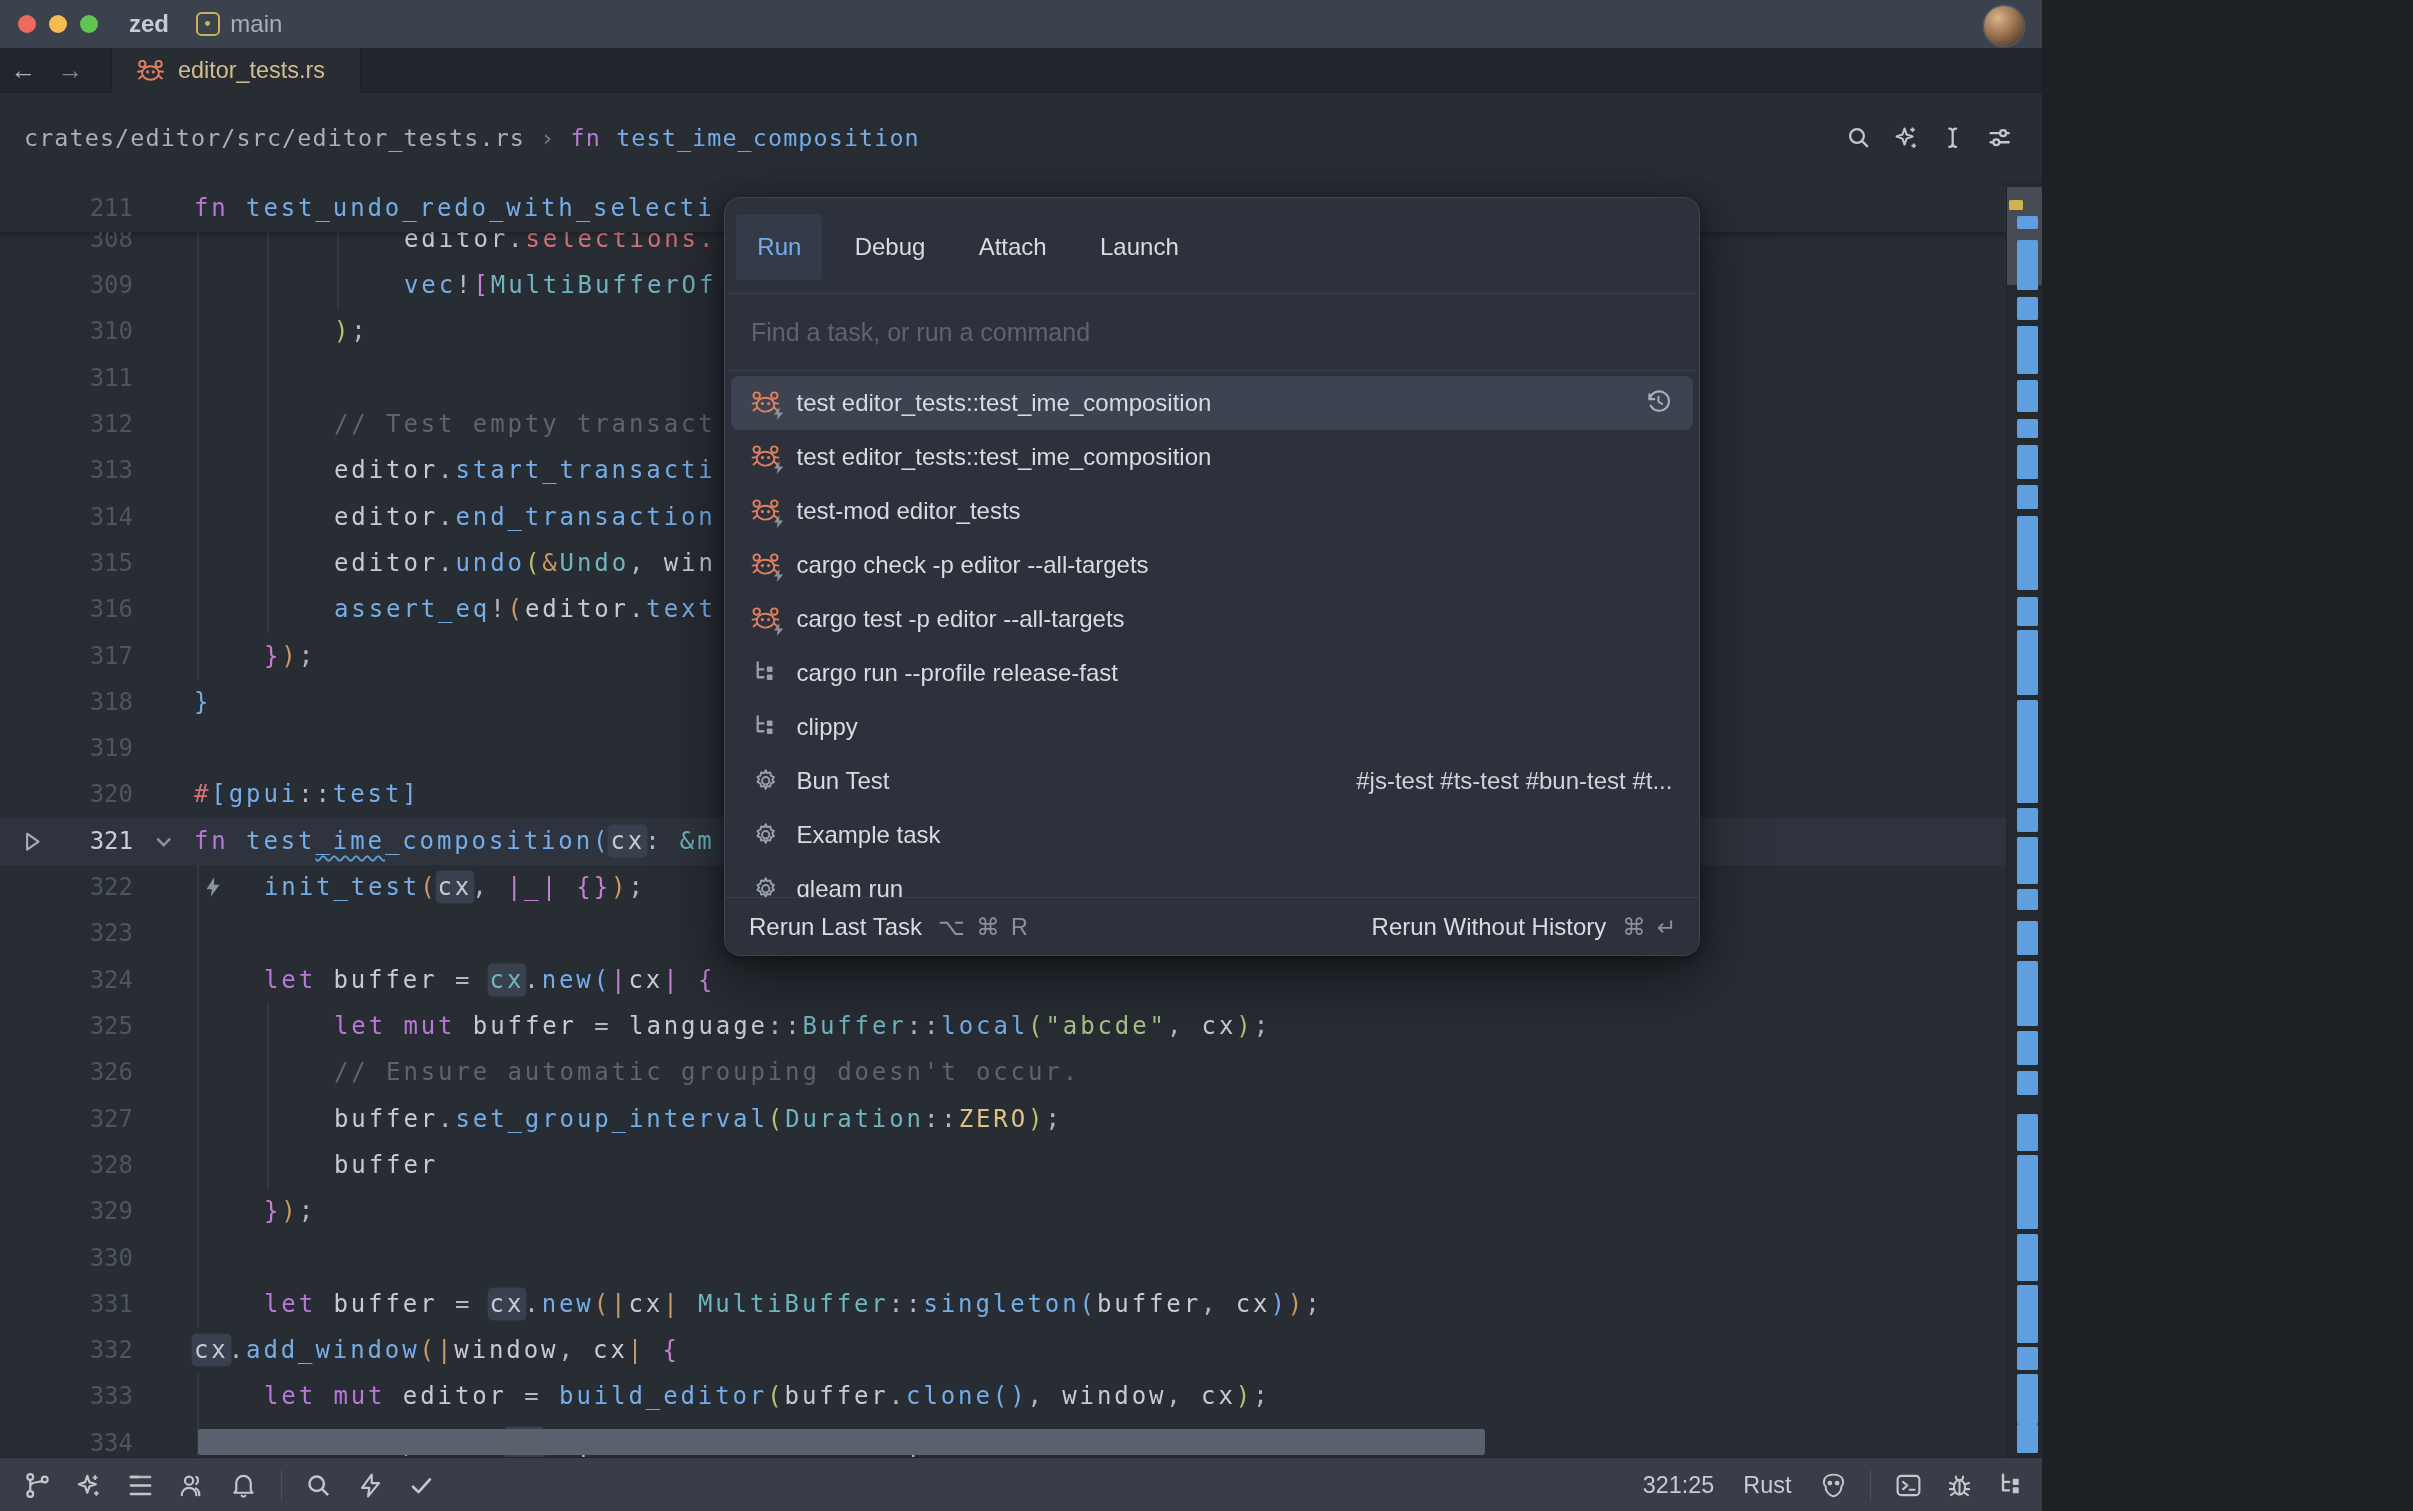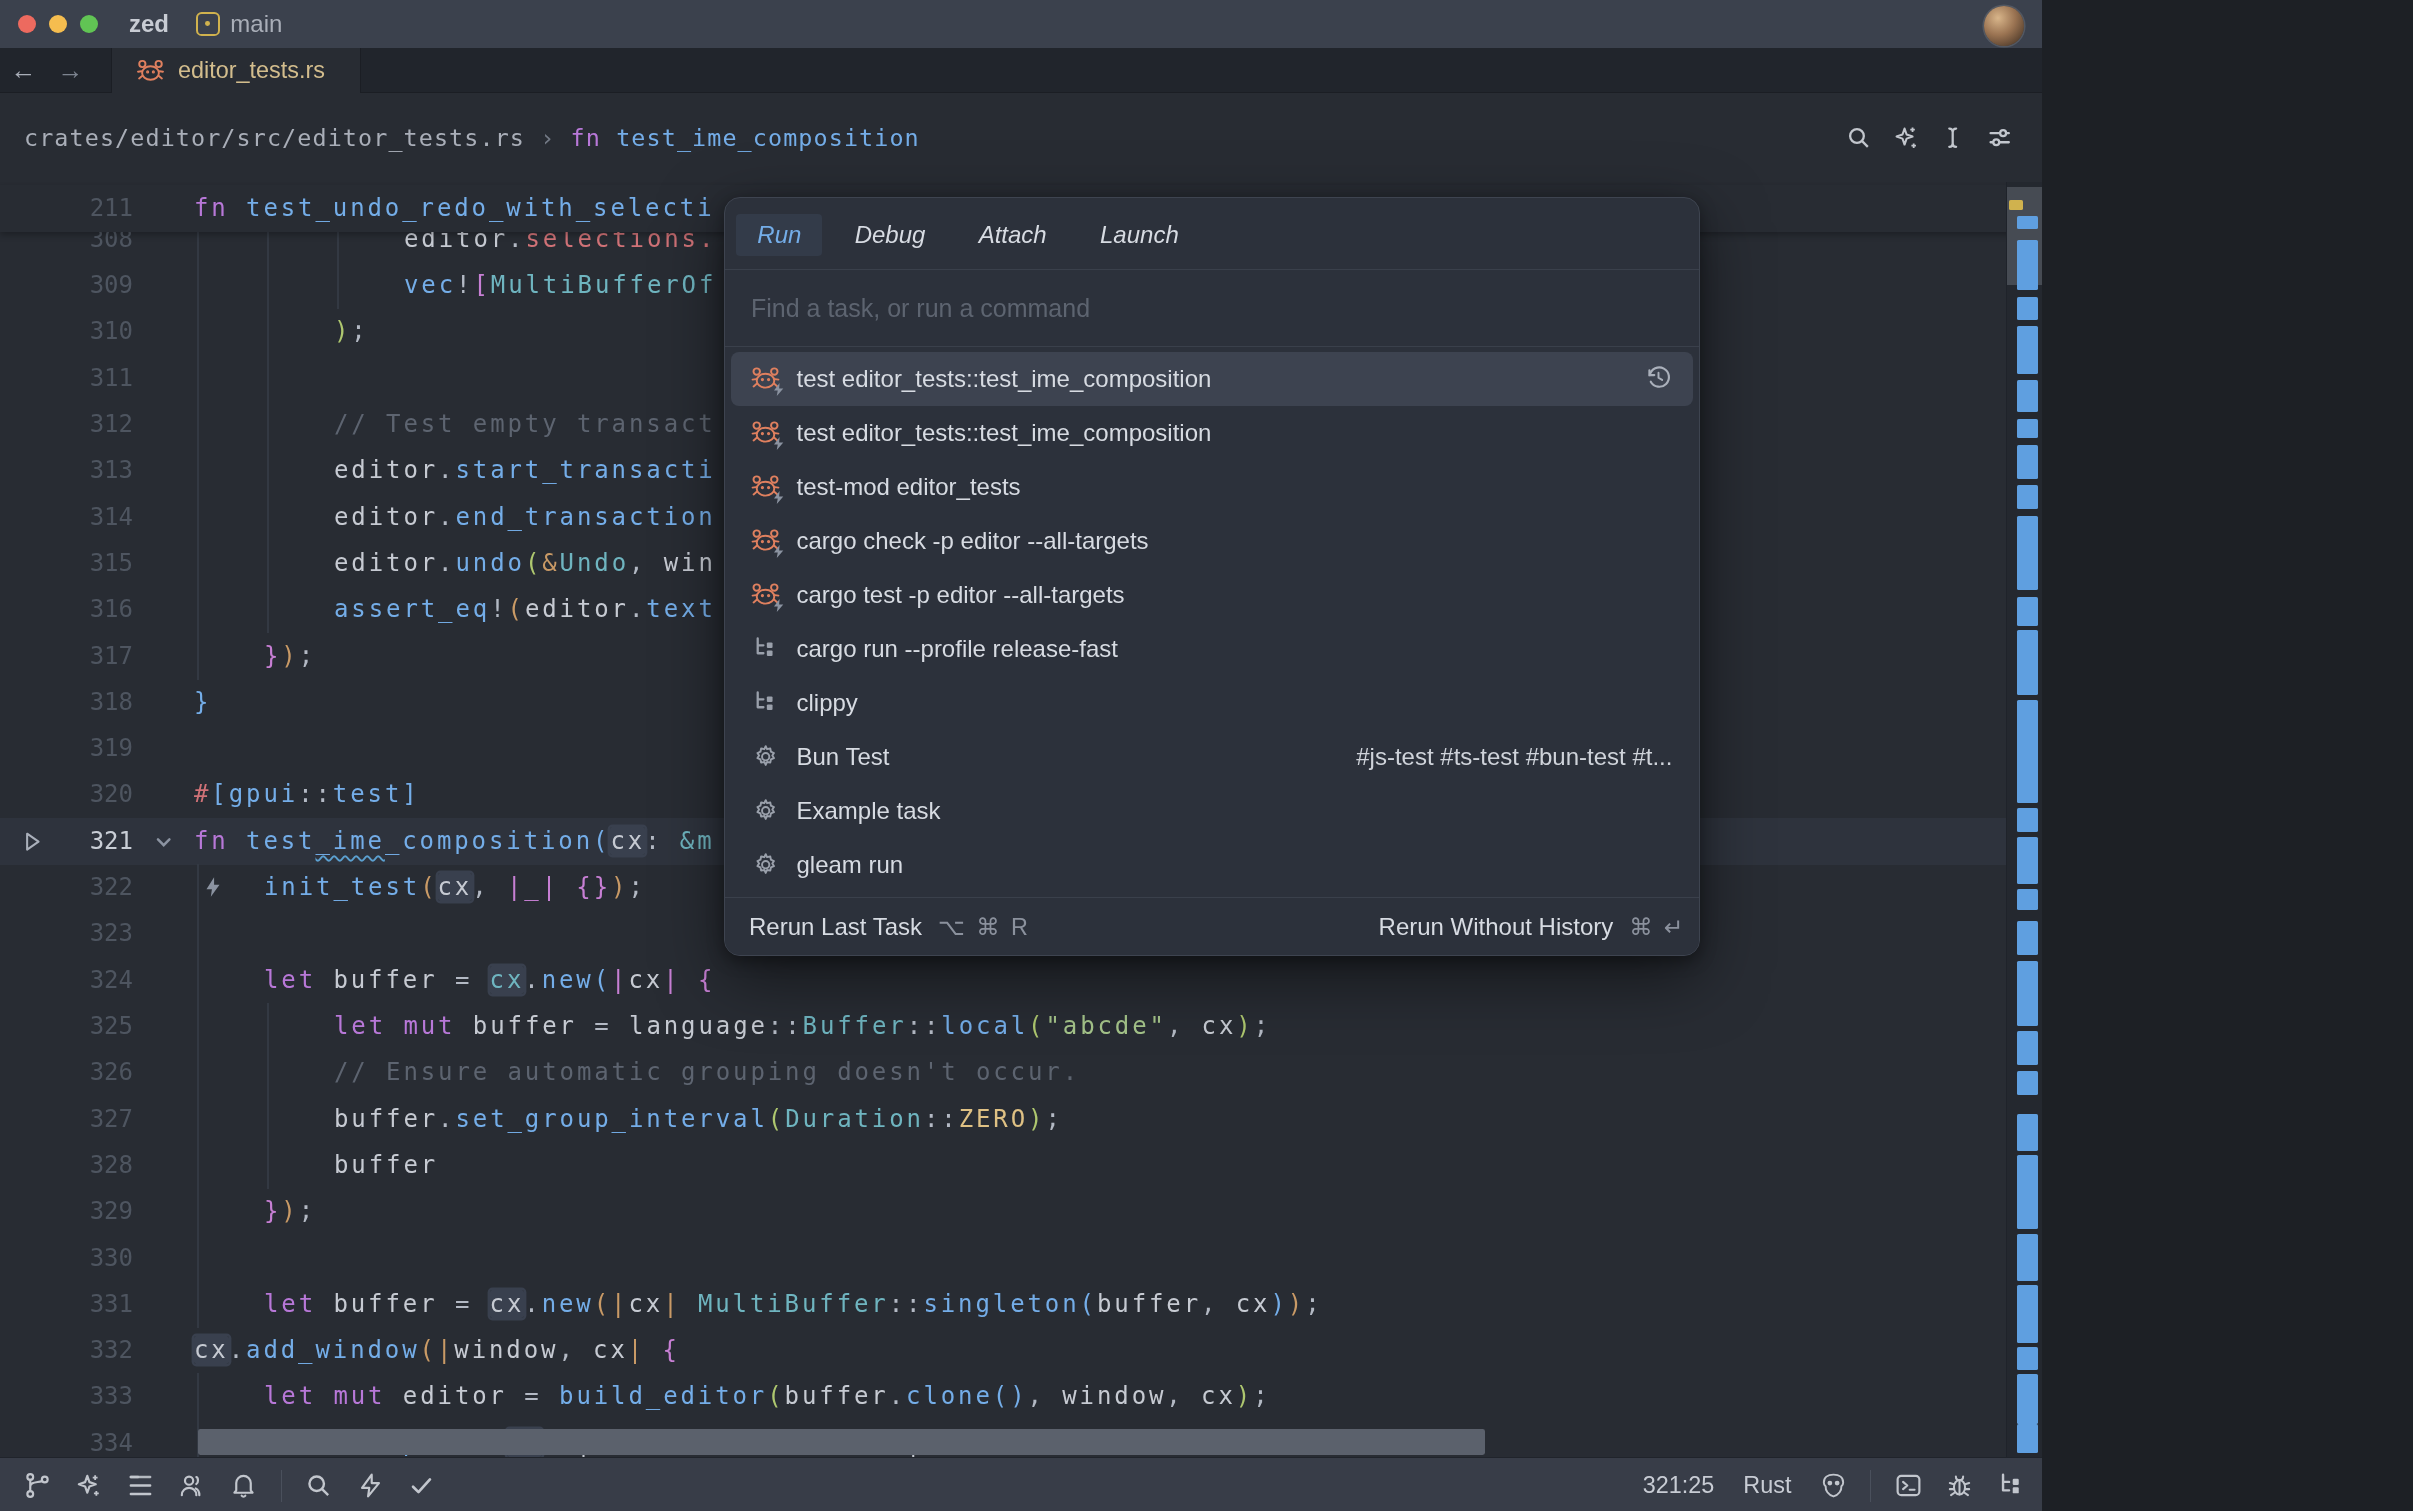--- a/index.html
+++ b/index.html
@@ -64,39 +64,39 @@
   #vscroll{position:absolute;right:0;top:182px;width:35px;height:1275px;background:#24282f;border-left:0.8px solid #1f232a;z-index:40;}
   .vmark{position:absolute;left:9.7px;width:21px;background:#5f9fe0;border-radius:1.6px;}
   #vmark-yellow{position:absolute;left:1.6px;width:14.5px;height:9.7px;background:#d0b24e;border-radius:1.6px;}
   #vthumb{position:absolute;left:0;width:35px;background:rgba(150,158,170,.30);}
 
   
   #modal{position:absolute;left:724px;top:197px;width:974px;height:757px;background:#2c313b;
          border:1.2px solid #3e4450;border-radius:16px;z-index:30;
          box-shadow:0 21px 65px rgba(0,0,0,.5),0 4.8px 16px rgba(0,0,0,.35);overflow:hidden;}
   #modal-tabs{display:flex;align-items:center;gap:11.3px;padding:16px 11.3px 13px 11.3px;border-bottom:0.8px solid #3a404b;}
-  .modal-tab{font-size:24px;color:#d7dbe2;padding:7px 21px;border-radius:4px;font-style:italic;}
+  .modal-tab{font-size:24px;color:#d7dbe2;padding:19px 21px;border-radius:4px;}
   .modal-tab.active{background:#333b49;color:#74ade8;}
   #modal-search{height:76px;display:flex;align-items:center;border-bottom:0.8px solid #3a404b;}
   #modal-search input{background:transparent;border:none;outline:none;margin-left:24px;width:887px;
         font-size:25px;color:#d7dbe2;font-family:"Liberation Sans","DejaVu Sans",sans-serif;}
   #modal-search input::placeholder{color:#5d6470;}
   #modal-list{position:relative;padding-top:4.8px;}
   .task-item{position:relative;height:54px;margin:0 5.6px;border-radius:8px;display:flex;align-items:center;}
   .task-item.selected{background:#3d4350;}
   .task-icon{width:32px;height:32px;margin-left:19.4px;flex:0 0 auto;display:flex;align-items:center;justify-content:center;}
   .task-label{font-size:24px;color:#d7dbe2;margin-left:14.5px;white-space:pre;}
   .task-trailing{position:absolute;right:21px;font-size:24px;color:#cfd3da;}
   .task-history{position:absolute;right:18px;top:11.3px;width:31px;height:31px;color:#aab0bb;font-size:27.4px;line-height:31px;text-align:center;}
   #modal-footer{position:absolute;left:0;bottom:0;width:100%;height:57px;border-top:0.8px solid #3a404b;
                 display:flex;align-items:center;background:#2c313b;}
   .footer-label{font-size:24px;color:#d7dbe2;}
   .footer-keys{font-size:23.4px;color:#8b919d;margin-left:16px;letter-spacing:2.4px;}
   #footer-left{display:flex;align-items:center;margin-left:24px;}
-  #footer-right{display:flex;align-items:center;margin-left:auto;margin-right:13px;}
+  #footer-right{display:flex;align-items:center;margin-left:auto;margin-right:20px;}
 
   
   #statusbar{position:absolute;left:0;top:1457px;width:100%;height:55px;background:#383d48;
              border-top:0.8px solid #20242b;display:flex;align-items:center;z-index:50;}
   .sb-icon{width:29px;height:29px;color:#c2c6cd;margin-left:22.6px;flex:0 0 auto;}
   .sb-sep{width:0.8px;height:32px;background:#4a505c;margin-left:22.6px;}
   #sb-right{margin-left:auto;display:flex;align-items:center;margin-right:16px;text-align:center;}
   .sb-text{color:#c8ccd4;font-size:23.4px;margin-left:29px;}
   svg{display:block;}
 </style>

